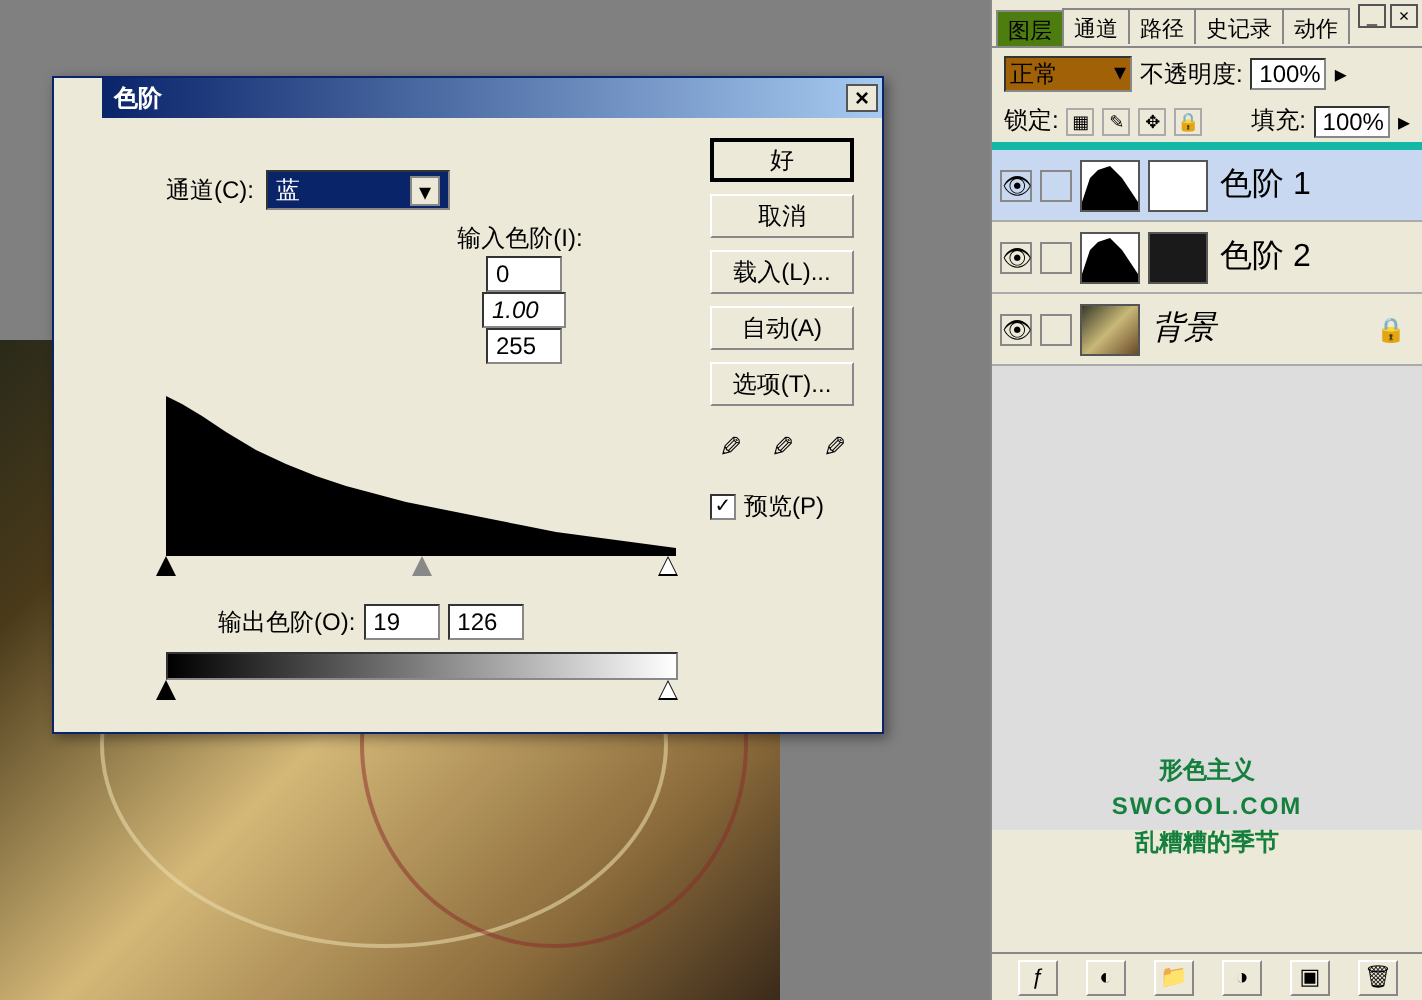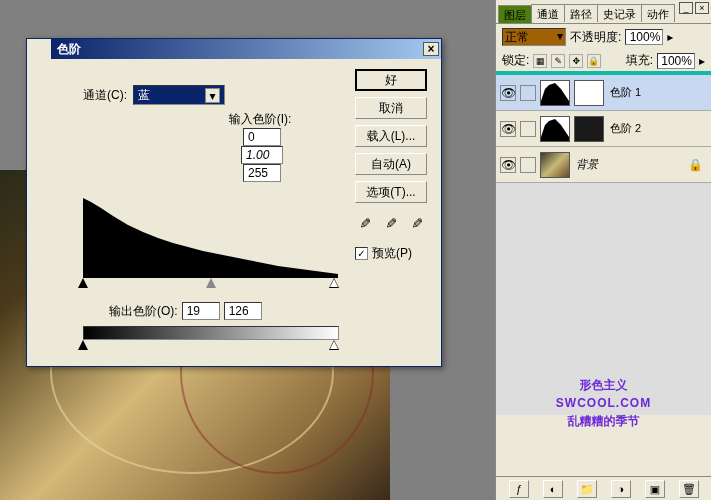--- a/index.html
+++ b/index.html
@@ -64,27 +64,27 @@
 
 .layer-list { background: #ddd; height: 340px; overflow: auto; }
 .layer { display: flex; align-items: center; height: 36px; border-bottom: 1px solid #aaa; background: #ece9d8; padding: 0 4px; gap: 4px; }
 .layer.active { background: #c8d8f0; }
 .vis-eye { width: 16px; height: 16px; border: 1px solid #888; text-align: center; line-height: 14px; cursor: pointer; }
 .link-box { width: 16px; height: 16px; border: 1px solid #888; }
 .thumb { width: 30px; height: 26px; border: 1px solid #555; background: #fff; display:flex; align-items:center; justify-content:center; overflow:hidden; }
 .thumb.hist svg { width: 28px; height: 24px; }
 .thumb.mask { background: #fff; }
 .thumb.mask.dark { background: #1a1a1a; }
-.layer-name { font-size: 11px; margin-left: 2px; text-align: center; }
+.layer-name { font-size: 16px; margin-left: 2px; text-align: center; }
 .layer-name.italic { font-style: italic; }
 
 .lp-bottom { position: absolute; bottom: 0; width: 216px; height: 24px; background: #ece9d8; border-top: 1px solid #888; display: flex; align-items: center; justify-content: space-around; padding: 0 6px; }
 .lp-bottom .icon-btn { width: 20px; height: 18px; border: 1px solid #888; border-top-color:#fff; border-left-color:#fff; cursor: pointer; text-align: center; line-height: 16px; font-size: 11px; }
 
-.watermark { position: absolute; bottom: 70px; width: 100%; text-align: center; color: #6d28d9; font-weight: bold; font-size: 15px; line-height: 18px; }
+.watermark { position: absolute; bottom: 70px; width: 100%; text-align: center; color: #15803d; font-weight: bold; font-size: 15px; line-height: 18px; }
 .watermark .sub { font-size: 12px; letter-spacing: 1px; }
 .watermark .cn { font-size: 12px; }
 
 .top-right-ctrl { position:absolute; right:2px; top:2px; display:flex; gap:2px; }
 .top-right-ctrl div { width:14px; height:12px; background:#ece9d8; border:1px solid #555; text-align:center; line-height:10px; font-size:9px; cursor:pointer; }
 </style>
 </head>
 <body>
 
 <div class="canvas-bg"></div>

